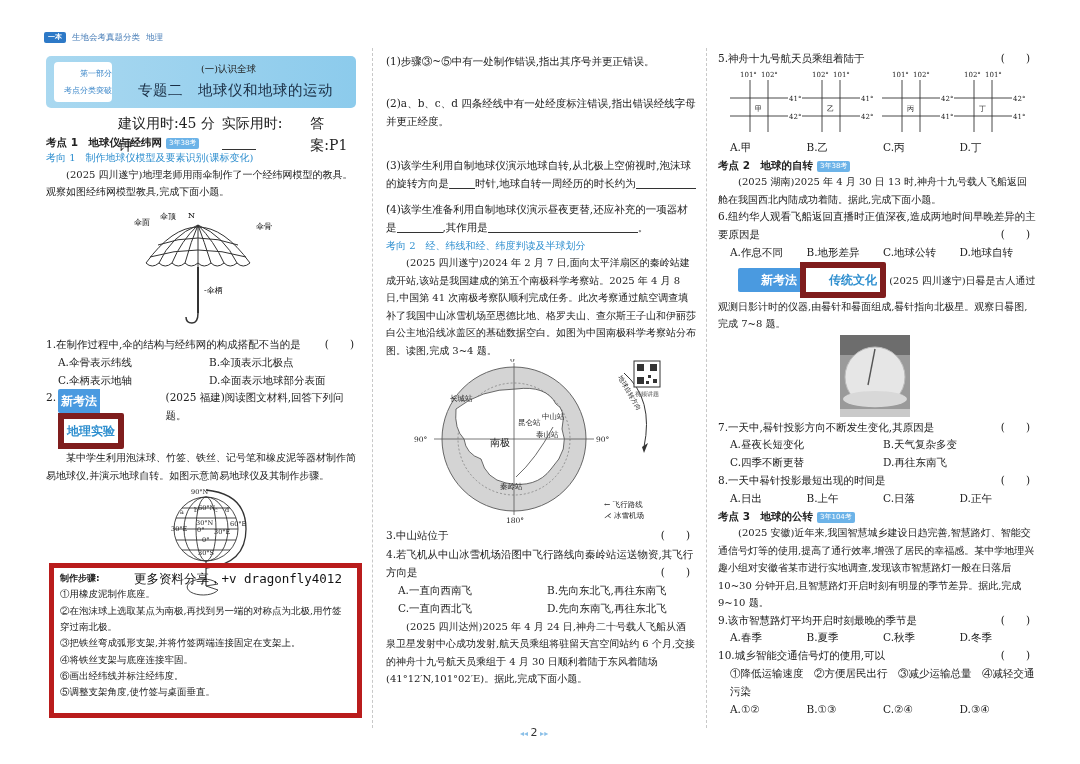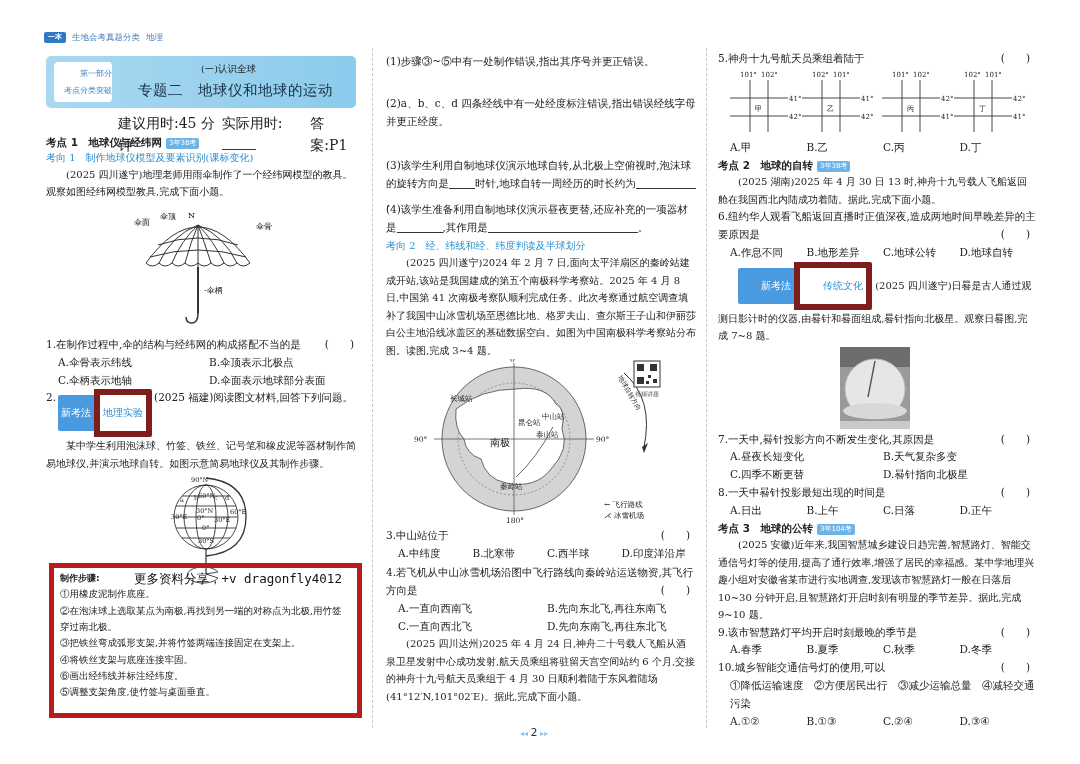--- a/index.html
+++ b/index.html
@@ -17,21 +17,21 @@
   .sep { position: absolute; top: 48px; width: 0; height: 680px; border-left: 1px dashed #c8c8c8; }
   .kd { font-family: "DejaVu Sans", sans-serif; font-weight: bold; font-size: 10.5px; color: #222; }
   .badge { display: inline-block; background: #6cb3e8; color: #fff; font-size: 7px; font-weight: normal; padding: 0 3px; border-radius: 2px; margin-left: 4px; vertical-align: 1px; line-height: 11px; }
   .kx { color: #2f8fcf; font-size: 10px; }
   .para { text-indent: 2em; font-size: 10px; line-height: 1.75; }
   .q { font-size: 10.5px; line-height: 1.7; display: flex; justify-content: space-between; }
   .q .pr { white-space: pre; padding-right: 6px; }
   .opts { display: grid; padding-left: 12px; font-size: 10.5px; line-height: 1.7; }
   .opts4 { grid-template-columns: repeat(4, 1fr); }
   .opts2 { grid-template-columns: repeat(2, 1fr); }
-  .tag { display: inline-block; font-size: 10px; line-height: 12px; padding: 12px 3px; }
+  .tag { display: inline-block; font-size: 12px; line-height: 12px; padding: 6px 3px; font-weight: bold; }
   .tag.new { background: #4a9ae0; color: #fff; border-radius: 2px 0 0 2px; }
   .tag.topic { border: 6px solid #7f1d1d; color: #2f8fcf; border-radius: 0 2px 2px 0; }
   .blank-line { display: inline-block; border-bottom: 1px solid #333; height: 1em; vertical-align: -2px; }
   .steps { position: absolute; left: 49px; top: 563px; width: 313px; height: 155px; border: 5px solid #b91c1c; padding: 3px 6px; font-size: 9.5px; line-height: 1.72; }
   .steps .hd { font-family: "DejaVu Sans", sans-serif; font-weight: bold; font-size: 9px; }
   .steps .wm { position: absolute; left: 80px; top: 0px; font-family: "DejaVu Sans Mono", monospace; font-size: 12.5px; color: #111; }
   .pagenum { position: absolute; left: 520px; top: 724px; font-family: "DejaVu Sans", sans-serif; font-size: 11px; color: #333; }
   .pagenum .arr { color: #8bc0e8; font-size: 8px; }
   svg text { font-family: "DejaVu Serif", serif; }
 </style>
@@ -197,26 +197,20 @@
           <rect x="260" y="22" width="3" height="3" fill="#333"></rect>
       </g>
       <text x="249" y="37" font-size="6" fill="#555">视频讲题</text>
     </svg>
   </div>
 
   <div class="q">
       <span>3.中山站位于</span>
       <span class="pr">(　　)</span>
     </div>
-  <div class="opts opts4">
-    <span>A.中纬度</span>
-    <span>B.北寒带</span>
-    <span>C.西半球</span>
-    <span>D.印度洋沿岸</span>
-  </div>
   <div style="font-size:10.5px;">
     <span>4.若飞机从中山冰雪机场沿图中飞行路线向秦岭站运送物资,其飞行方向是</span>
     <span style="float:right; white-space:pre; padding-right:6px;">(　　)</span>
   </div>
   <div class="opts opts2">
     <span>A.一直向西南飞</span>
     <span>B.先向东北飞,再往东南飞</span>
     <span>C.一直向西北飞</span>
     <span>D.先向东南飞,再往东北飞</span>
   </div>
@@ -305,21 +299,21 @@
     </svg>
   </div>
   <div class="q">
       <span>7.一天中,晷针投影方向不断发生变化,其原因是</span>
       <span class="pr">(　　)</span>
     </div>
   <div class="opts opts2">
     <span>A.昼夜长短变化</span>
     <span>B.天气复杂多变</span>
     <span>C.四季不断更替</span>
-    <span>D.晷针指向北极星</span>
+    <span>D.再往东南飞</span>
   </div>
   <div class="q">
       <span>8.一天中晷针投影最短出现的时间是</span>
       <span class="pr">(　　)</span>
     </div>
   <div class="opts opts4">
     <span>A.日出</span>
     <span>B.上午</span>
     <span>C.日落</span>
     <span>D.正午</span>

